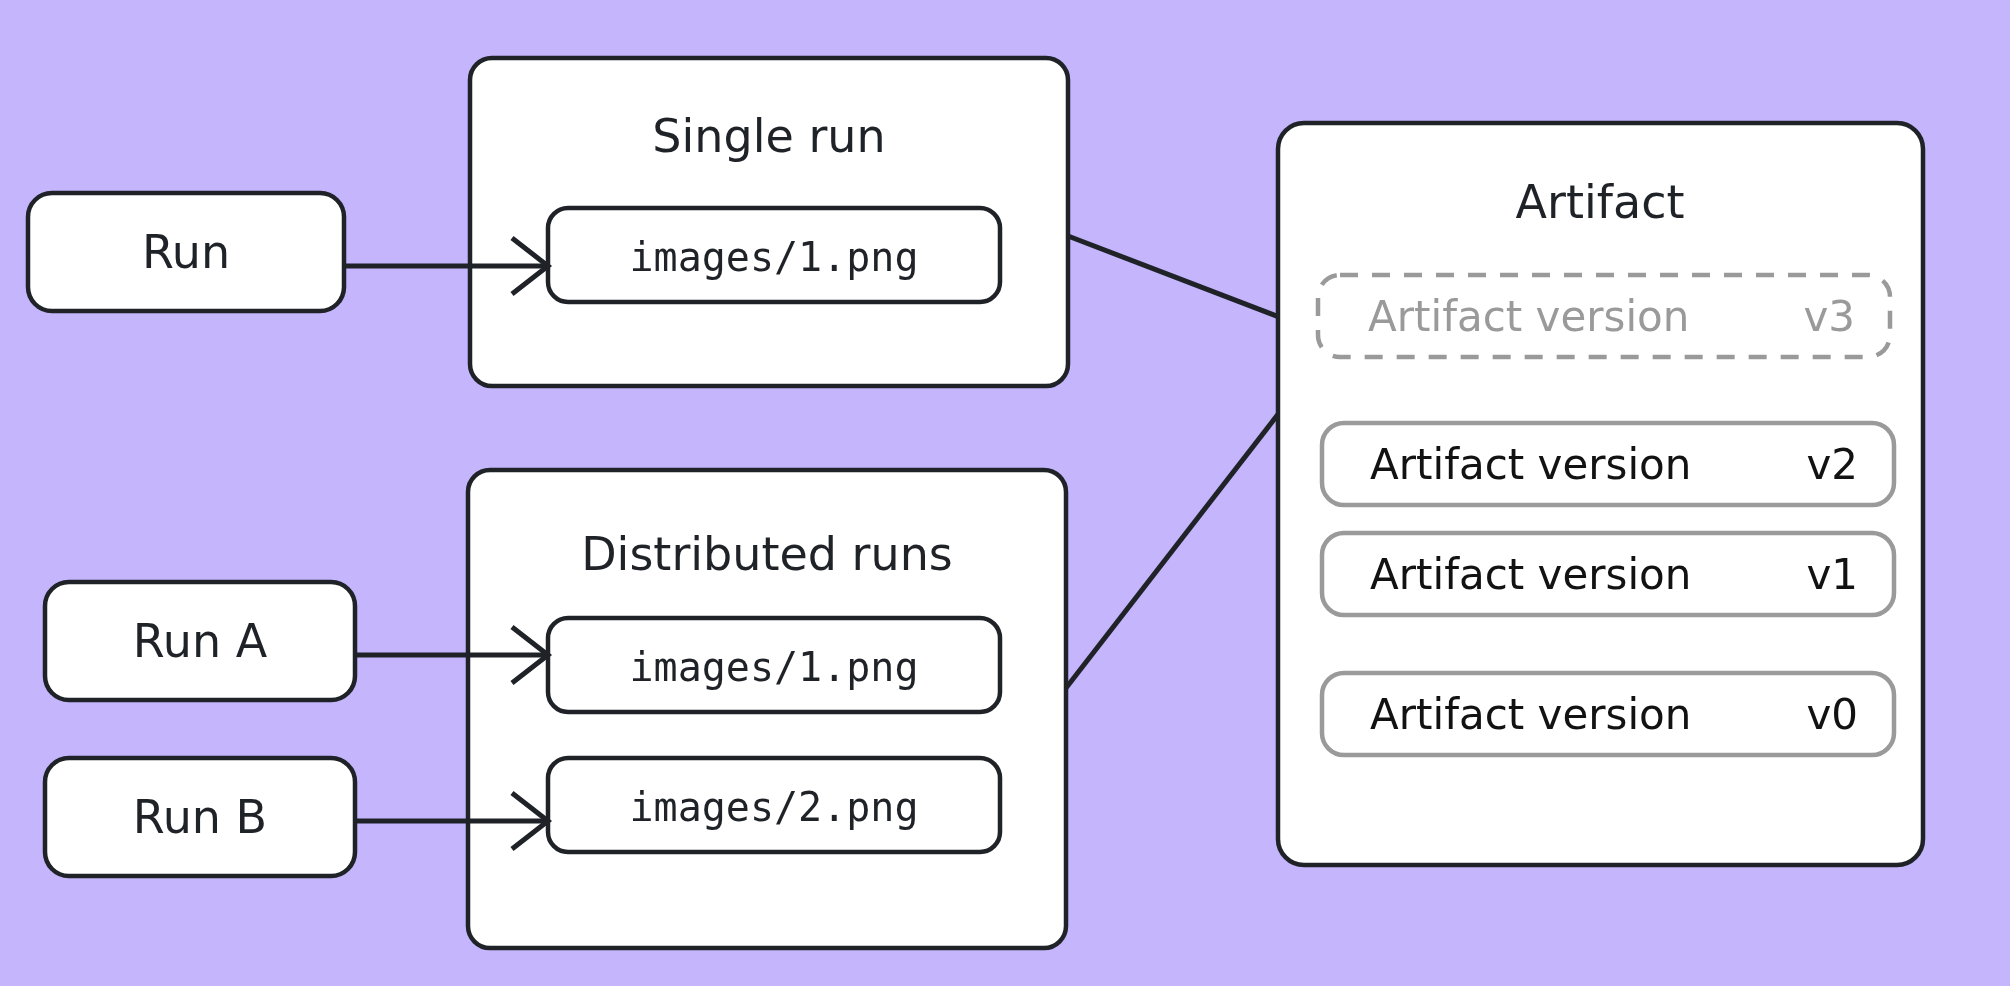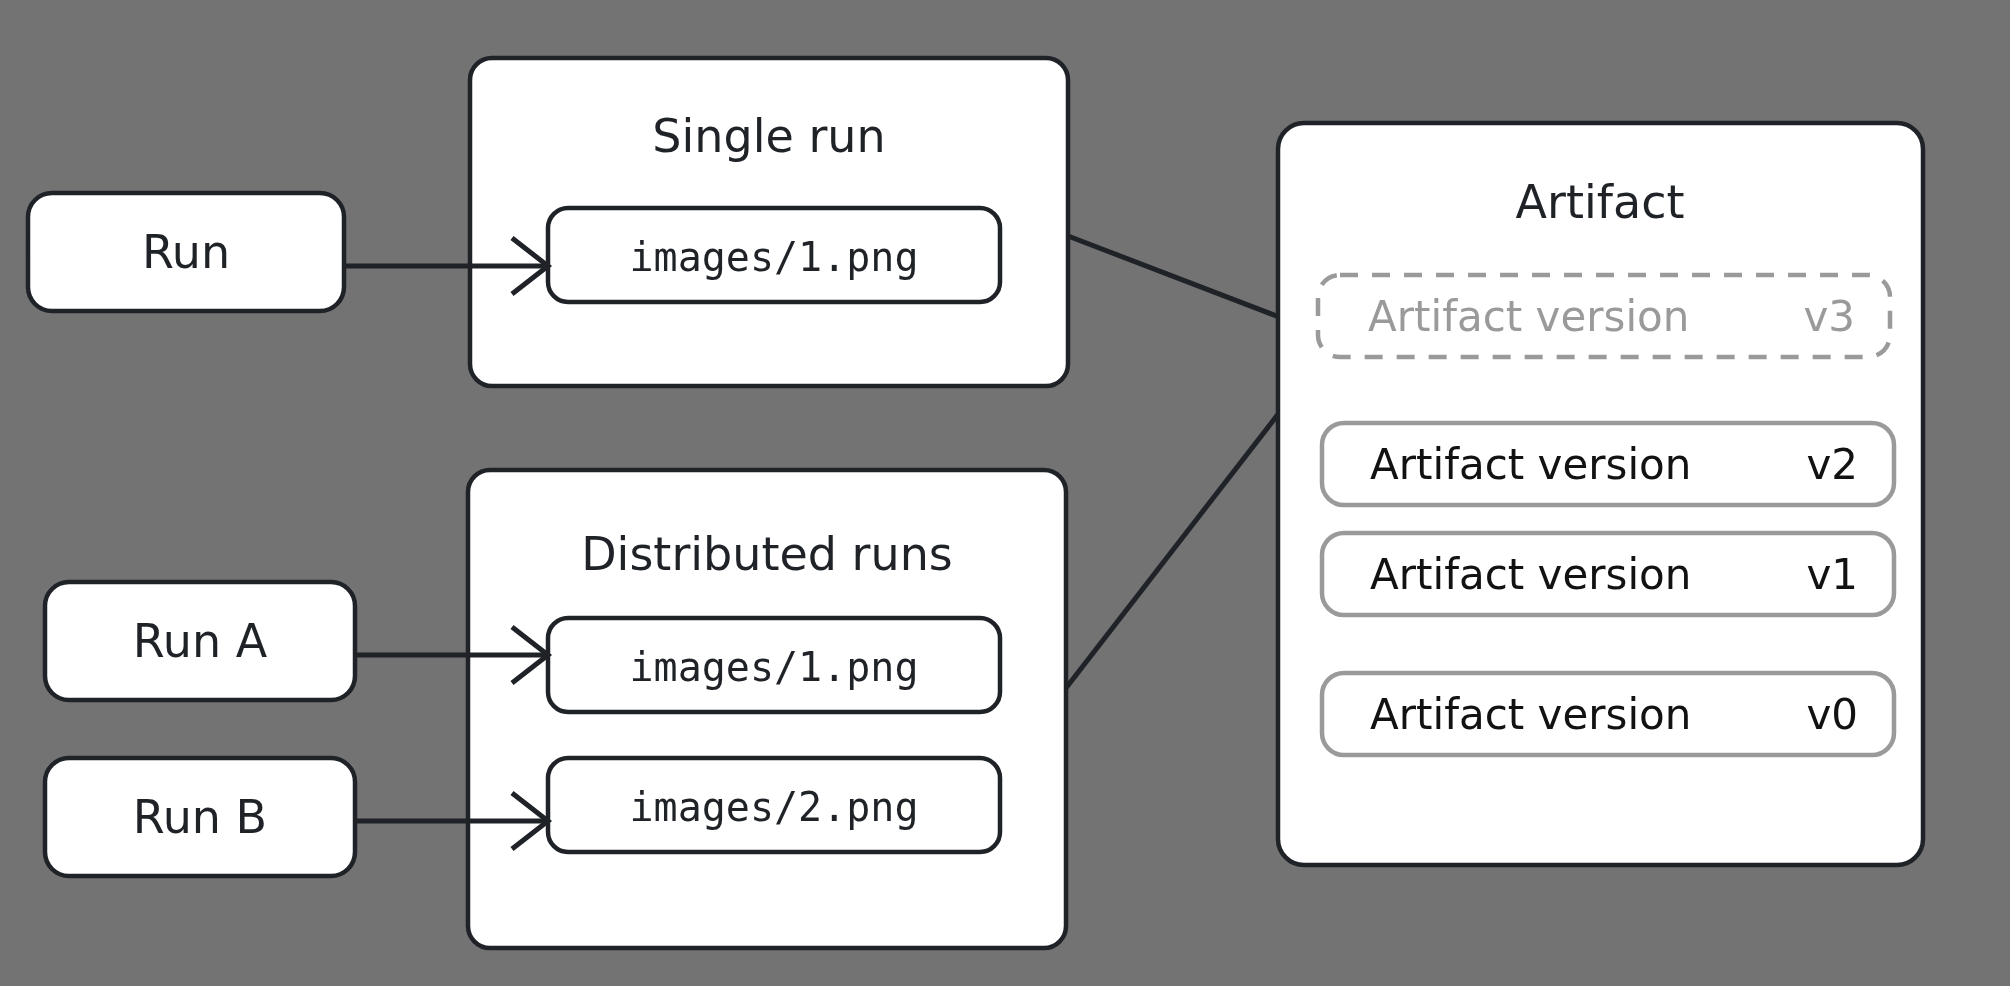--- a/index.html
+++ b/index.html
@@ -7,21 +7,21 @@
     padding: 0;
     background: #ffffff;
   }
   body {
     font-family: "DejaVu Sans", sans-serif;
   }
   #diagram-root {
     position: relative;
     width: 2010px;
     height: 986px;
-    background: #737373;
+    background: #c4b5fd;
     overflow: hidden;
   }
   #diagram-svg {
     position: absolute;
     top: 0;
     left: 0;
     width: 2010px;
     height: 986px;
   }
   .node-label {

